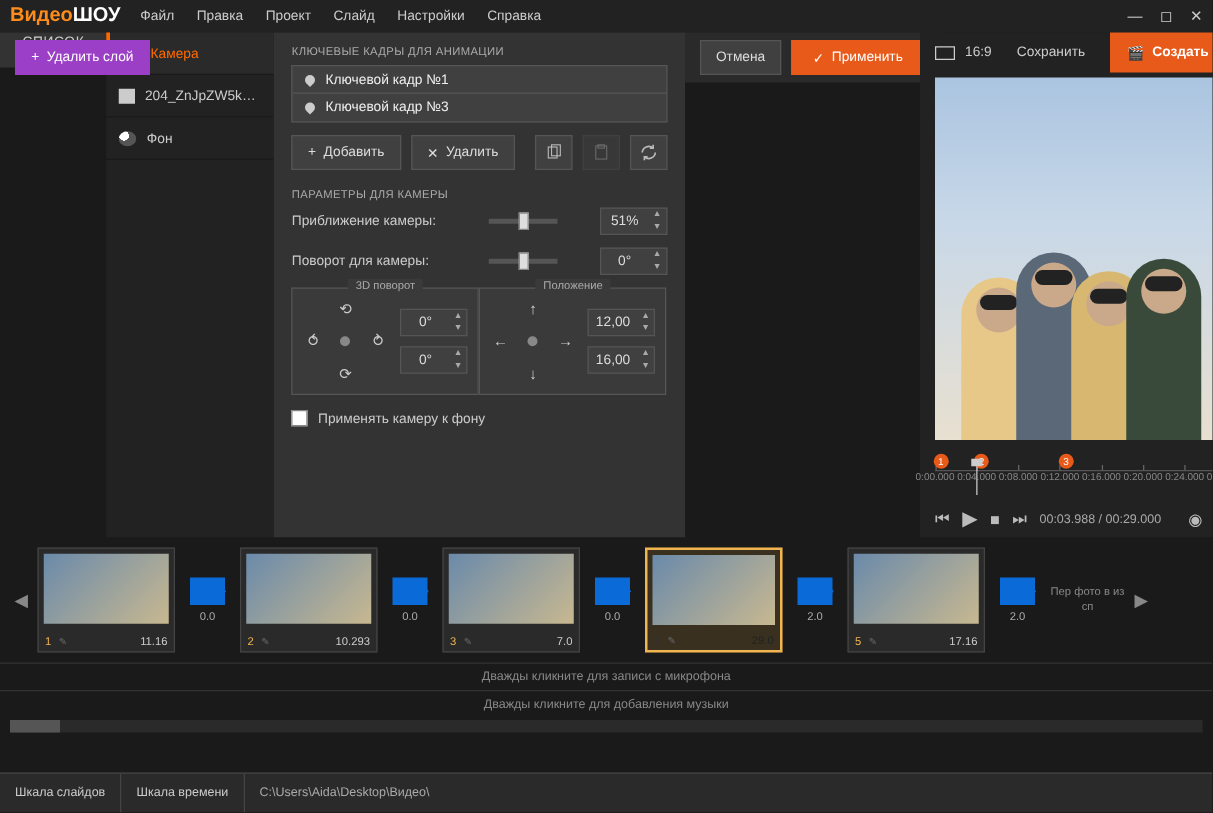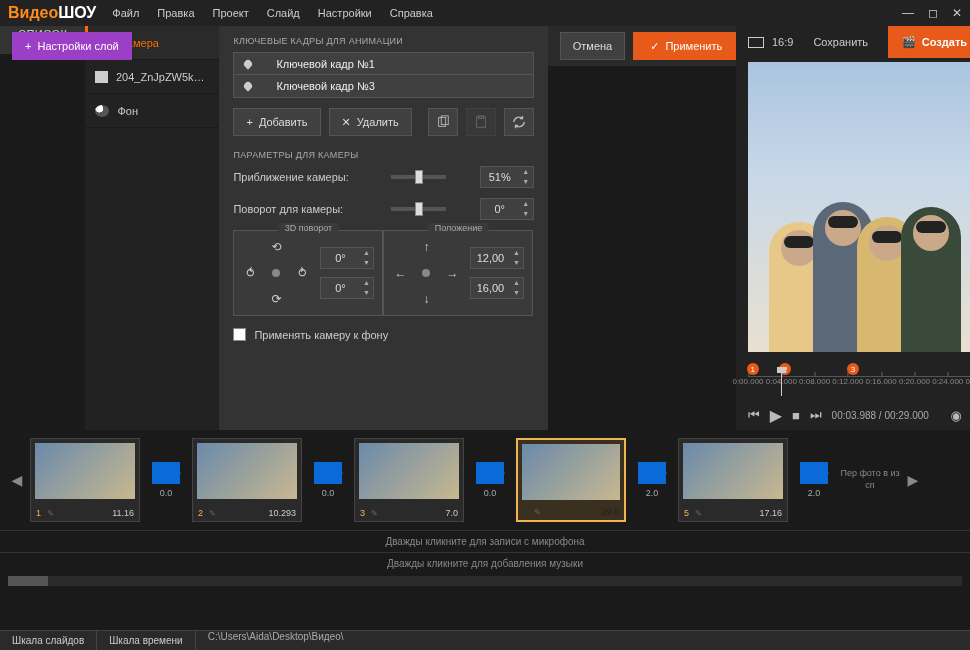--- a/index.html
+++ b/index.html
@@ -19,21 +19,21 @@
 .layer-tab{height:34px;display:flex;align-items:center;padding:0 10px;gap:8px;color:#ccc;cursor:pointer;font-size:11px;border-bottom:1px solid #1a1a1a}
 .layer-tab.active{color:#ff6a00;border-left:3px solid #ff6a00;background:#2a2a2a}
 .layer-tab .ic{width:14px;height:12px;display:inline-block}
 .layer-tab.active .ic{background:#ff6a00}
 .ic.cam{background:#888}
 .ic.img{background:#ccc}
 .ic.fon{background:radial-gradient(circle at 30% 30%,#fff 30%,#555 31%);border-radius:50%}
 .editor-panel{flex:1;background:#333;padding:10px 14px;overflow:hidden}
 .section-label{font-size:9px;color:#aaa;letter-spacing:.3px;margin-bottom:6px}
 .kf-list{background:#404040;border:1px solid #555}
-.kf-item{height:22px;display:flex;align-items:center;padding:0 10px;gap:24px;color:#eee;cursor:pointer;font-size:11px}
+.kf-item{height:22px;display:flex;align-items:center;padding:0 10px;gap:8px;color:#eee;cursor:pointer;font-size:11px}
 .kf-item:not(:last-child){border-bottom:1px solid #555}
 .kf-item.sel{background:#f0b450;color:#222}
 .kf-pin{width:8px;height:8px;background:#ccc;border-radius:50% 50% 50% 0;transform:rotate(-45deg)}
 .kf-item.sel .kf-pin{background:#333}
 .kf-btns{display:flex;gap:8px;margin-top:10px;align-items:center}
 .btn{height:28px;padding:0 12px;background:#404040;border:1px solid #555;color:#ddd;display:inline-flex;align-items:center;gap:6px;cursor:pointer;font-size:11px}
 .icon-btn{width:30px;height:28px;background:#404040;border:1px solid #555;display:inline-flex;align-items:center;justify-content:center;cursor:pointer;color:#bbb}
 .spacer{flex:1}
 .params{margin-top:14px}
 .param-row{display:flex;align-items:center;gap:28px;margin-bottom:10px}
@@ -95,21 +95,21 @@
 .clip-pencil{position:absolute;bottom:3px;left:16px;font-size:8px;color:#666}
 .trans{width:44px;height:84px;display:flex;flex-direction:column;align-items:center;justify-content:center;gap:4px;flex-shrink:0}
 .trans-ic{width:28px;height:22px;background:#0a6ad8;position:relative}
 .trans-ic::after{content:'';position:absolute;right:-8px;top:4px;border:7px solid transparent;border-left-color:#0a6ad8}
 .trans-dur{font-size:9px;color:#aaa}
 .more-text{width:60px;font-size:9px;color:#888;text-align:center;line-height:1.3}
 .nav-arr{width:18px;height:84px;display:flex;align-items:center;justify-content:center;color:#888;cursor:pointer;font-size:14px}
 .music-row{height:22px;text-align:center;font-size:10px;color:#888;line-height:22px;border-top:1px solid #333}
 .scrollbar{height:10px;background:#2a2a2a;position:relative;margin:2px 8px}
 .scrollbar .sb-thumb{position:absolute;left:0;width:40px;height:100%;background:#555}
-.bottom-bar{position:absolute;bottom:0;left:0;right:0;height:20px;background:#2a2a2a;display:flex;border-top:1px solid #444}
+.bottom-bar{position:absolute;bottom:0;left:0;right:0;height:32px;background:#2a2a2a;display:flex;align-items:center;border-top:1px solid #444}
 .bb-tab{padding:0 12px;height:100%;display:flex;align-items:center;font-size:10px;color:#ccc;border-right:1px solid #444;cursor:pointer}
 .bb-path{padding:0 12px;font-size:10px;color:#aaa}
 svg{width:14px;height:14px}
 </style>
 </head>
 <body>
 
 <div class="menubar">
   <span class="logo"><span class="b">Видео</span><span class="w">ШОУ</span></span>
   <span class="menu-item">Файл</span>
@@ -276,21 +276,21 @@
             <span>Применять камеру к фону</span>
           </div>
         </div>
       </div>
     </div>
 
     <div class="dialog-btns">
       <div style="position:absolute;left:12px">
         <div class="btn purple">
             <span>+</span>
-            <span>Настройки слой</span>
+            <span>Удалить слой</span>
           </div>
       </div>
       <div class="btn">Отмена</div>
       <div class="btn orange">
           <span>✓</span>
           <span>Применить</span>
         </div>
     </div>
   </div>
 

